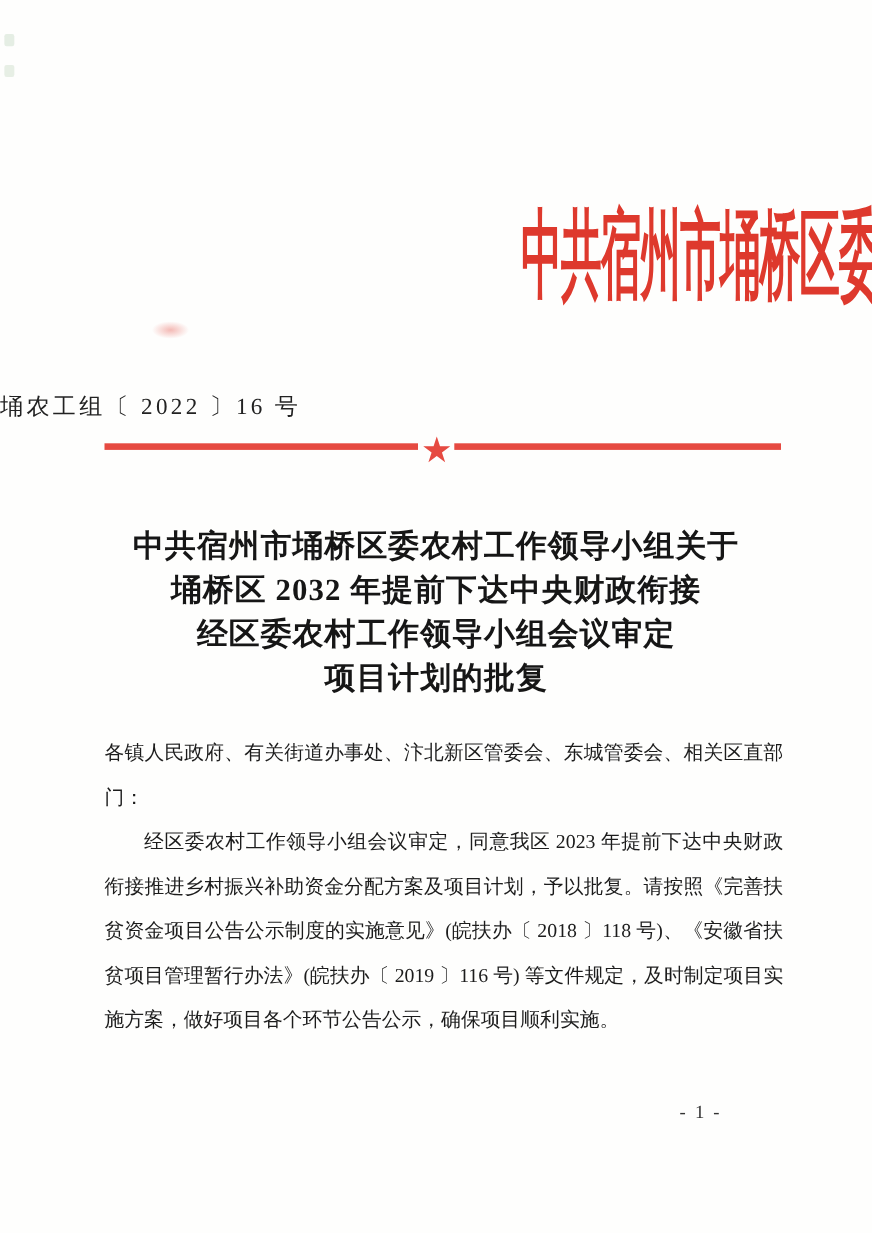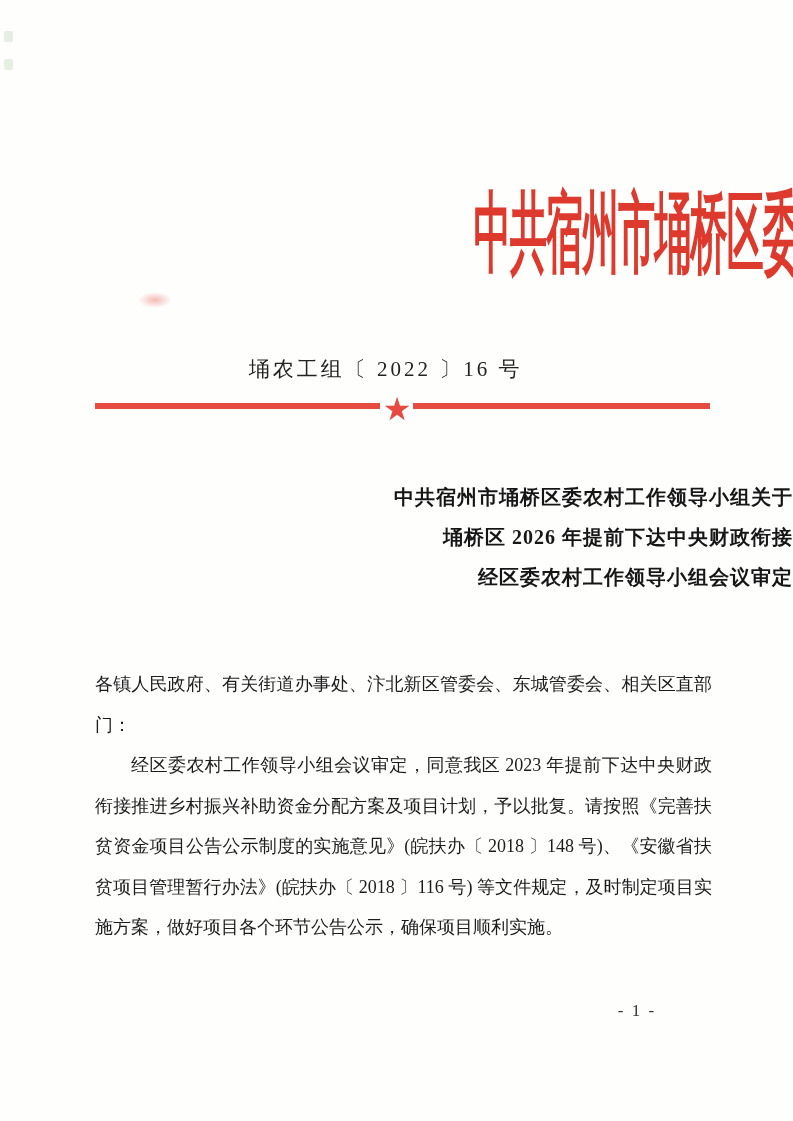--- a/index.html
+++ b/index.html
@@ -49,21 +49,21 @@
     transform: scaleX(0.42);
     transform-origin: 50% 0;
     font-family: "Liberation Serif", "DejaVu Serif", serif;
   }
 
   
   .doc-number {
     position: absolute;
     top: 355px; left: 0;
     width: 771px;
-    text-align: center;
+    text-align: left;
     font-size: 21px;
     letter-spacing: 3px;
     color: #222;
   }
 
   
   .rule {
     position: absolute;
     top: 403px;
     height: 6px;
@@ -80,23 +80,23 @@
     line-height: 34px;
     color: #e64a41;
     font-family: "DejaVu Sans", sans-serif;
   }
 
   
   .doc-title {
     position: absolute;
     top: 477px; left: 0;
     width: 793px;
-    text-align: right;
+    text-align: center;
     font-weight: bold;
-    font-size: 20px;
+    font-size: 28px;
     line-height: 40px;
     color: #161616;
     letter-spacing: 1px;
     font-family: "Liberation Serif", "DejaVu Serif", serif;
   }
 
   
   .body-block {
     position: absolute;
     top: 664px; left: 95px;
@@ -135,24 +135,25 @@
   <div class="red-smudge"></div>
 
   <div class="doc-number">埇农工组〔 2022 〕16 号</div>
 
   <div class="rule rule-left"></div>
   <div class="star">★</div>
   <div class="rule rule-right"></div>
 
   <div class="doc-title">
     <div>中共宿州市埇桥区委农村工作领导小组关于</div>
-    <div>埇桥区 2026 年提前下达中央财政衔接</div>
+    <div>埇桥区 2032 年提前下达中央财政衔接</div>
     <div>经区委农村工作领导小组会议审定</div>
+    <div>项目计划的批复</div>
   </div>
 
   <div class="body-block">
     <p>各镇人民政府、有关街道办事处、汴北新区管委会、东城管委会、相关区直部门：</p>
-    <p class="para-indent">经区委农村工作领导小组会议审定，同意我区 2023 年提前下达中央财政衔接推进乡村振兴补助资金分配方案及项目计划，予以批复。请按照《完善扶贫资金项目公告公示制度的实施意见》(皖扶办〔 2018 〕148 号)、《安徽省扶贫项目管理暂行办法》(皖扶办〔 2018 〕116 号) 等文件规定，及时制定项目实施方案，做好项目各个环节公告公示，确保项目顺利实施。</p>
+    <p class="para-indent">经区委农村工作领导小组会议审定，同意我区 2023 年提前下达中央财政衔接推进乡村振兴补助资金分配方案及项目计划，予以批复。请按照《完善扶贫资金项目公告公示制度的实施意见》(皖扶办〔 2018 〕118 号)、《安徽省扶贫项目管理暂行办法》(皖扶办〔 2019 〕116 号) 等文件规定，及时制定项目实施方案，做好项目各个环节公告公示，确保项目顺利实施。</p>
   </div>
 
   <div class="page-number">- 1 -</div>
 
 </div>
 
 </body></html>

